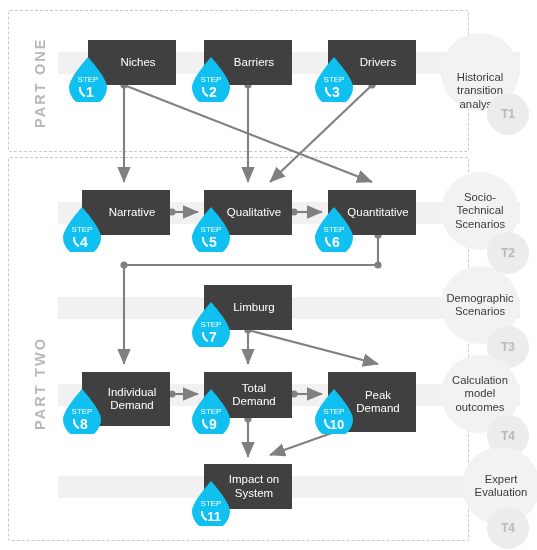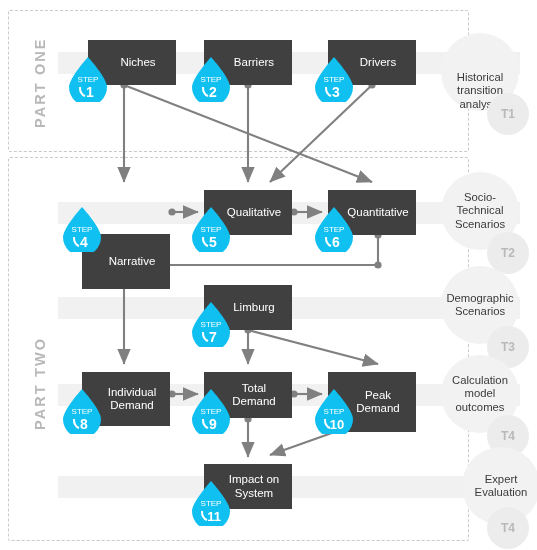--- a/index.html
+++ b/index.html
@@ -154,21 +154,21 @@
     <div class="pbox" style="left:88px;top:40px;width:88px;height:45px;">
       <span>Niches</span>
     </div>
     <div class="pbox" style="left:204px;top:40px;width:88px;height:45px;">
       <span>Barriers</span>
     </div>
     <div class="pbox" style="left:328px;top:40px;width:88px;height:45px;">
       <span>Drivers</span>
     </div>
 
-    <div class="pbox" style="left:82px;top:190px;width:88px;height:55px;margin-top:44px;">
+    <div class="pbox" style="left:82px;top:190px;width:88px;height:45px;">
       <span>Narrative</span>
     </div>
     <div class="pbox" style="left:204px;top:190px;width:88px;height:45px;">
       <span>Qualitative</span>
     </div>
     <div class="pbox" style="left:328px;top:190px;width:88px;height:45px;">
       <span>Quantitative</span>
     </div>
 
     <div class="pbox" style="left:204px;top:285px;width:88px;height:45px;">

